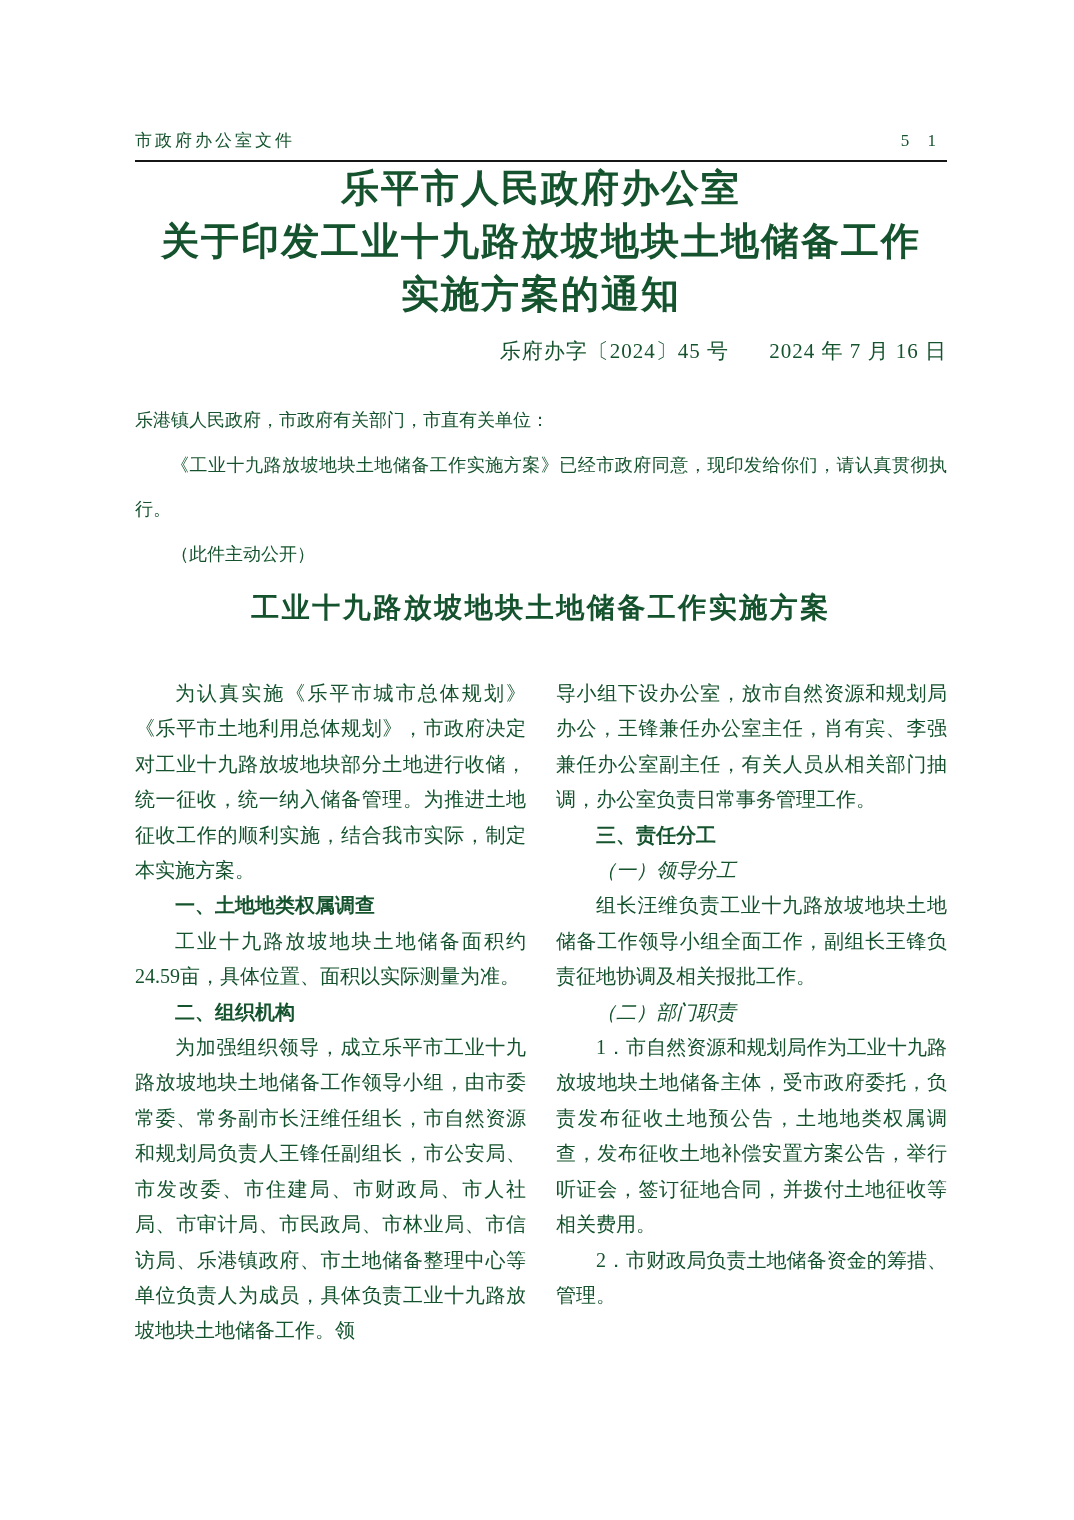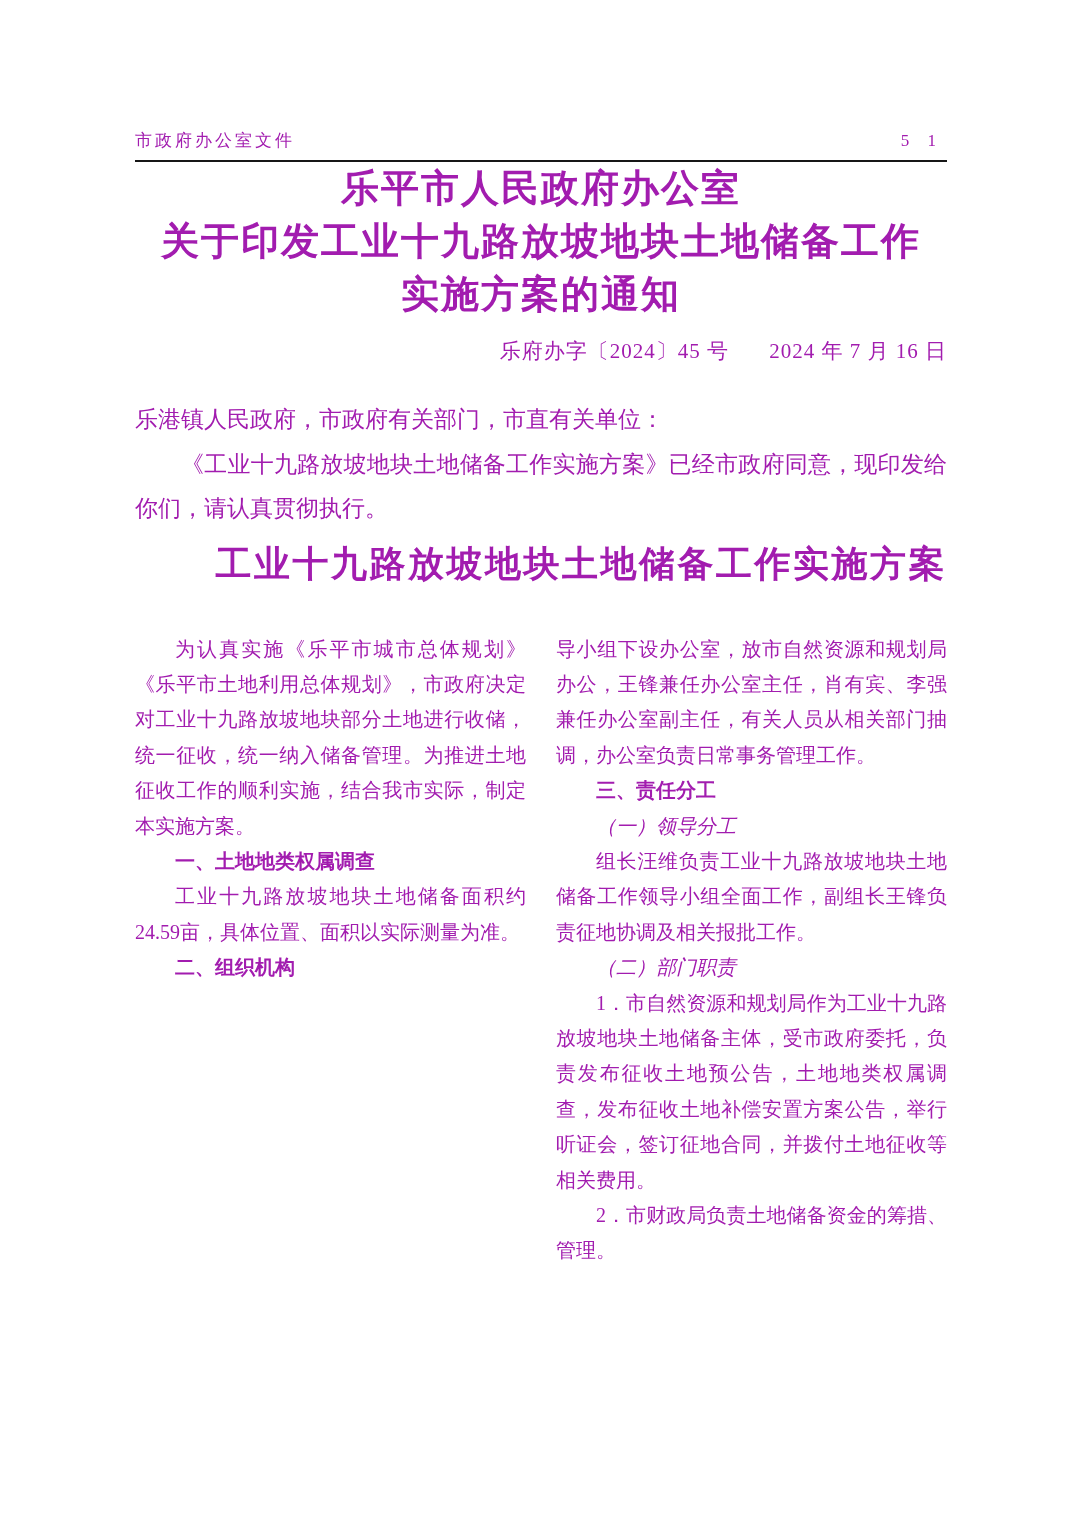--- a/index.html
+++ b/index.html
@@ -2,21 +2,21 @@
 <html><head>
 <meta charset="utf-8">
 <style>
   * { margin: 0; padding: 0; box-sizing: border-box; }
   html, body { background: #ffffff; }
   .page {
     position: relative;
     width: 1074px;
     height: 1520px;
     background: #ffffff;
-    color: #a21caf;
+    color: #14532d;
     font-family: "Liberation Serif", "DejaVu Serif", serif;
     padding: 126px 127px 0 135px;
     overflow: hidden;
   }
   
   .doc-header {
     display: flex;
     justify-content: space-between;
     align-items: flex-end;
     line-height: 30px;
@@ -49,33 +49,33 @@
     margin-top: 16px;
     text-align: right;
     font-size: 21px;
     line-height: 29px;
     letter-spacing: 1px;
   }
   .doc-meta .doc-date { margin-left: 34px; }
   
   .notice-body {
     margin-top: 32px;
-    font-size: 23px;
+    font-size: 18px;
     line-height: 44.5px;
     text-align: justify;
   }
   .notice-body p { margin: 0; }
   .indent { text-indent: 2em; }
   
   .plan-heading {
     margin-top: 10px;
-    text-align: right;
+    text-align: center;
     font-family: "Liberation Sans", "DejaVu Sans", sans-serif;
     font-weight: bold;
-    font-size: 36px;
+    font-size: 28px;
     line-height: 44px;
     letter-spacing: 2.5px;
   }
   
   .columns {
     display: flex;
     gap: 30px;
     margin-top: 46px;
     font-size: 20px;
     line-height: 35.4px;
@@ -110,30 +110,32 @@
   </h1>
 
   <div class="doc-meta">
     <span class="doc-number">乐府办字〔2024〕45 号</span>
     <span class="doc-date">2024 年 7 月 16 日</span>
   </div>
 
   <div class="notice-body">
     <p>乐港镇人民政府，市政府有关部门，市直有关单位：</p>
     <p class="indent">《工业十九路放坡地块土地储备工作实施方案》已经市政府同意，现印发给你们，请认真贯彻执行。</p>
+    <p class="indent">（此件主动公开）</p>
   </div>
 
   <h2 class="plan-heading">工业十九路放坡地块土地储备工作实施方案</h2>
 
   <div class="columns">
     <div class="col">
       <p class="indent">为认真实施《乐平市城市总体规划》《乐平市土地利用总体规划》，市政府决定对工业十九路放坡地块部分土地进行收储，统一征收，统一纳入储备管理。为推进土地征收工作的顺利实施，结合我市实际，制定本实施方案。</p>
       <p class="sec-heading indent">一、土地地类权属调查</p>
       <p class="indent">工业十九路放坡地块土地储备面积约24.59亩，具体位置、面积以实际测量为准。</p>
       <p class="sec-heading indent">二、组织机构</p>
+      <p class="indent">为加强组织领导，成立乐平市工业十九路放坡地块土地储备工作领导小组，由市委常委、常务副市长汪维任组长，市自然资源和规划局负责人王锋任副组长，市公安局、市发改委、市住建局、市财政局、市人社局、市审计局、市民政局、市林业局、市信访局、乐港镇政府、市土地储备整理中心等单位负责人为成员，具体负责工业十九路放坡地块土地储备工作。领</p>
     </div>
     <div class="col">
       <p>导小组下设办公室，放市自然资源和规划局办公，王锋兼任办公室主任，肖有宾、李强兼任办公室副主任，有关人员从相关部门抽调，办公室负责日常事务管理工作。</p>
       <p class="sec-heading indent">三、责任分工</p>
       <p class="sub-heading indent">（一）领导分工</p>
       <p class="indent">组长汪维负责工业十九路放坡地块土地储备工作领导小组全面工作，副组长王锋负责征地协调及相关报批工作。</p>
       <p class="sub-heading indent">（二）部门职责</p>
       <p class="indent">1．市自然资源和规划局作为工业十九路放坡地块土地储备主体，受市政府委托，负责发布征收土地预公告，土地地类权属调查，发布征收土地补偿安置方案公告，举行听证会，签订征地合同，并拨付土地征收等相关费用。</p>
       <p class="indent">2．市财政局负责土地储备资金的筹措、管理。</p>
     </div>

